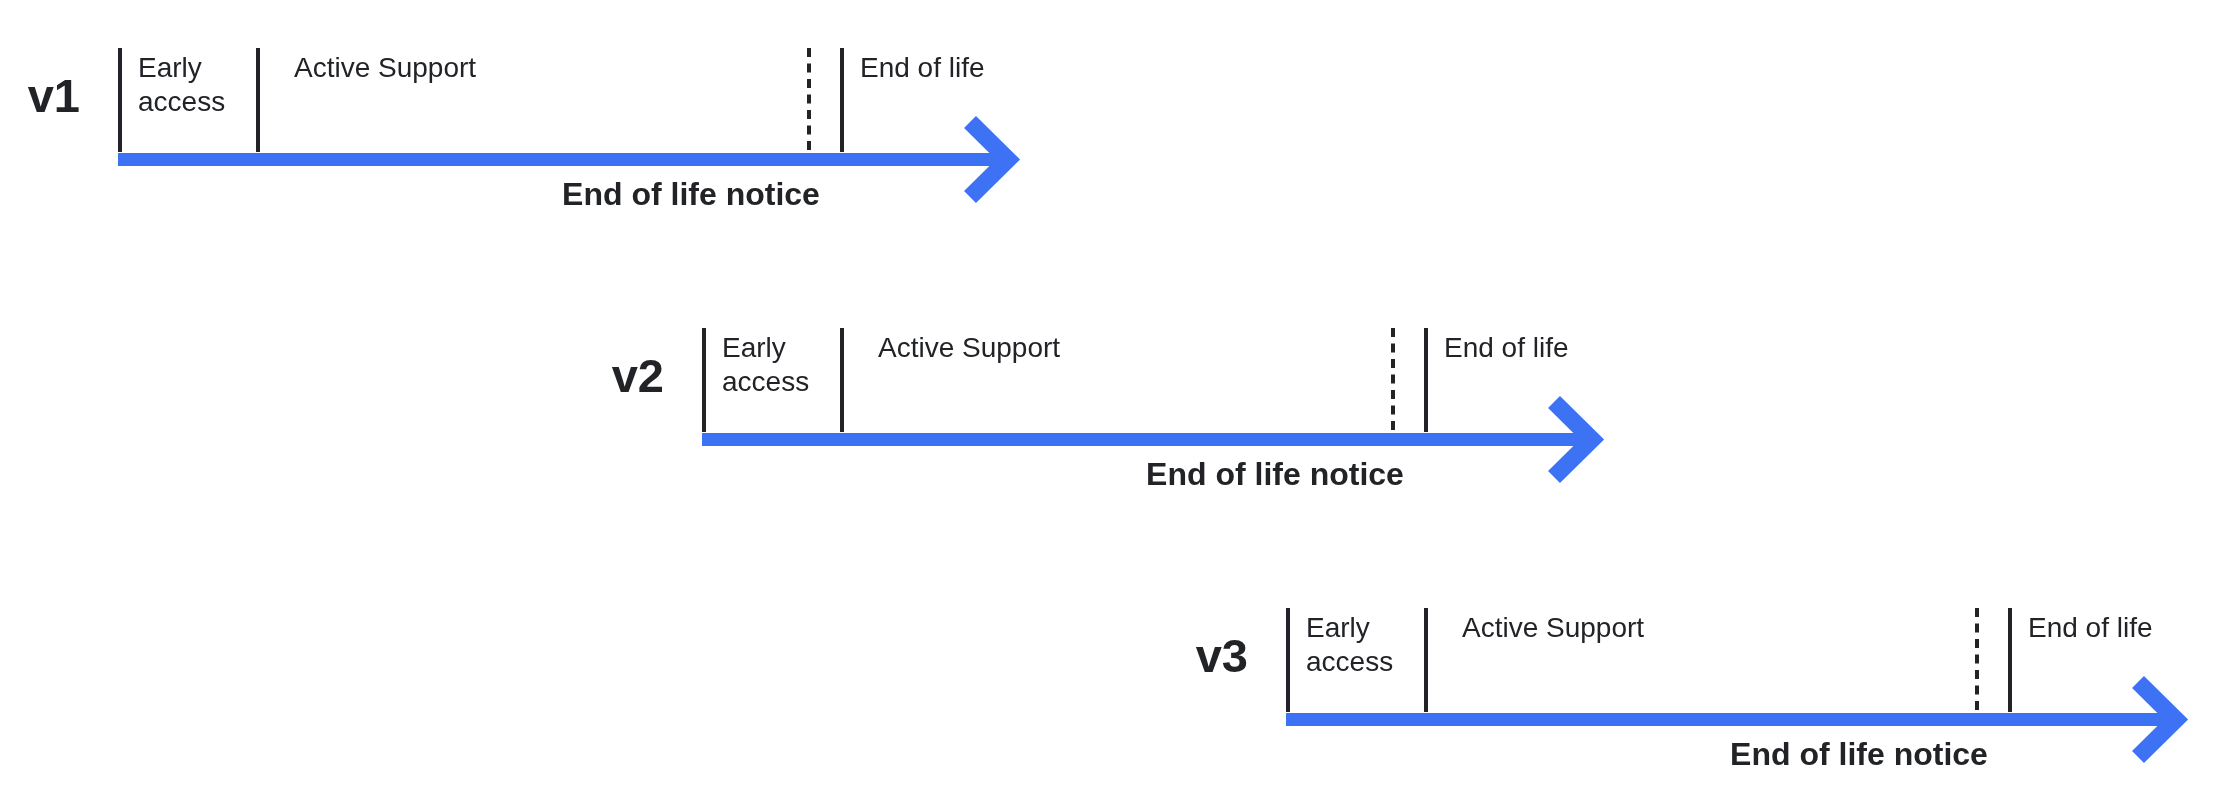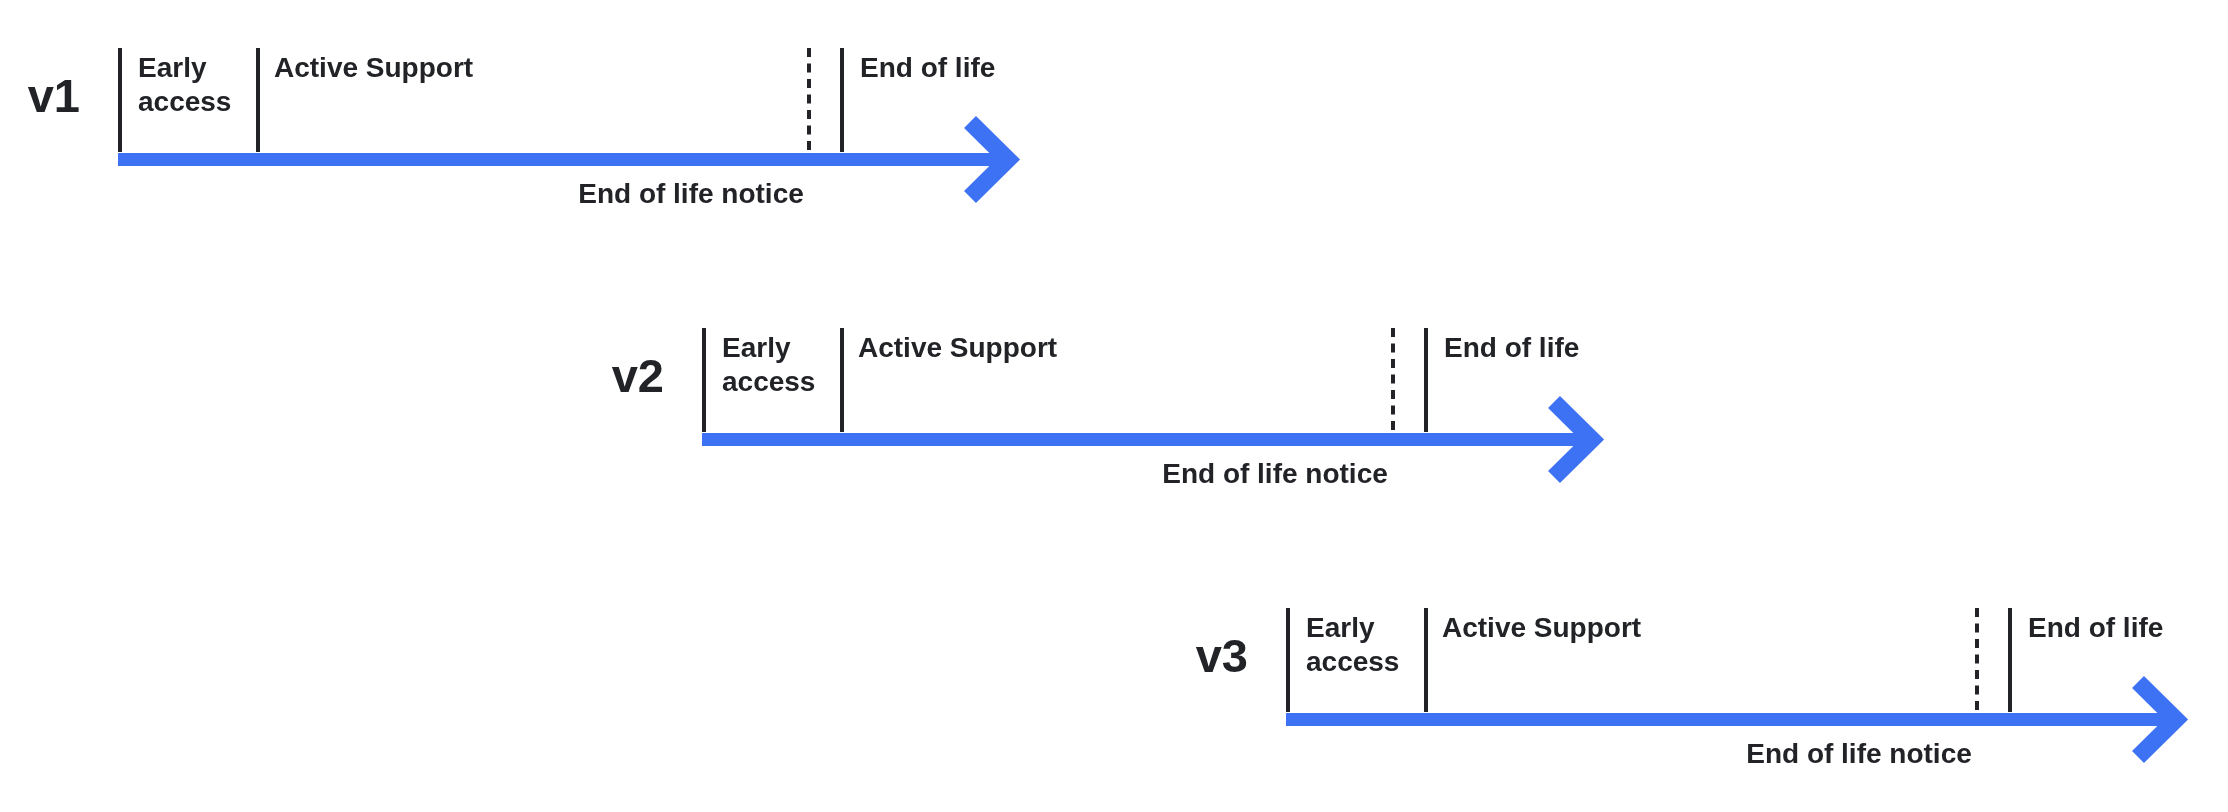--- a/index.html
+++ b/index.html
@@ -43,32 +43,32 @@
     overflow: visible;
   }
   .tick-rect { fill: var(--ink); }
   .dashed-line { stroke: var(--ink); stroke-width: 4; stroke-dasharray: 9 6.5; }
   .bar { fill: var(--accent); }
   .chev { stroke: var(--accent); stroke-width: 17; fill: none; stroke-linejoin: miter; stroke-linecap: butt; }
   .phase-label {
     position: absolute;
     top: 3px;
     font-size: 28px;
-    font-weight: 700;
+    font-weight: 400;
     line-height: 34px;
     color: var(--ink);
   }
   .lbl-early  { left: 20px; width: 120px; }
-  .lbl-active { left: 156px; white-space: nowrap; }
+  .lbl-active { left: 176px; white-space: nowrap; }
   .lbl-eol    { left: 742px; white-space: nowrap; text-align: center; }
   .lbl-notice {
     position: absolute;
     left: 573px; top: 129px;
     transform: translateX(-50%);
-    font-size: 28px;
+    font-size: 32px;
     font-weight: 700;
     line-height: 34px;
     color: var(--ink);
     white-space: nowrap;
   }
 </style>
 </head>
 <body>
 
 <div class="canvas">

